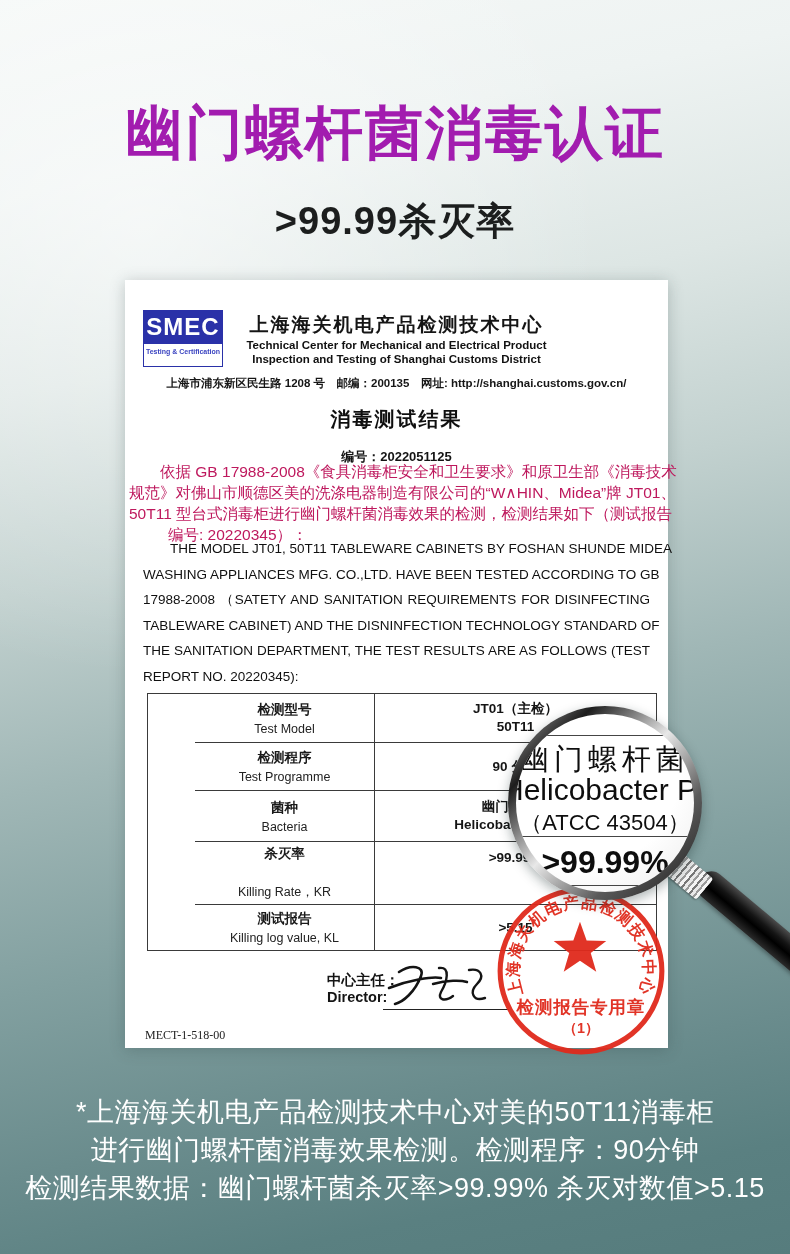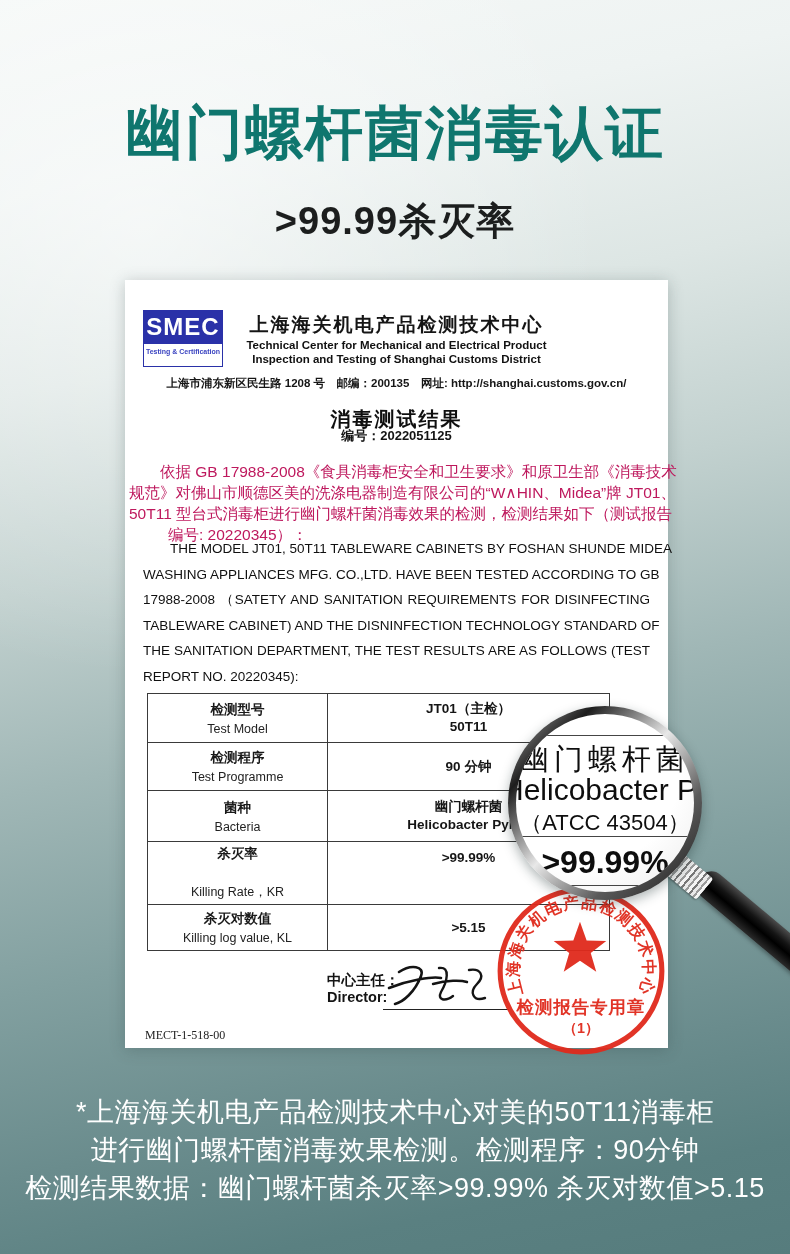--- a/index.html
+++ b/index.html
@@ -7,21 +7,21 @@
     width:790px;height:1254px;position:relative;overflow:hidden;
     font-family:"Liberation Sans",sans-serif;
     background:
       radial-gradient(ellipse 90% 55% at 18% 18%, rgba(255,255,255,.55), rgba(255,255,255,0) 65%),
       linear-gradient(168deg,#f5f8f7 0%,#eef3f2 14%,#dde6e4 28%,#c2d1cf 42%,#a0b7b6 56%,#82a0a0 70%,#6a8c8d 83%,#5a8081 92%,#567c7d 100%);
   }
   .abs{position:absolute;}
   
   .hero-title{
     left:0;right:0;top:95px;text-align:center;
-    font-size:58px;font-weight:700;color:#0f766e;letter-spacing:2px;white-space:nowrap;
+    font-size:58px;font-weight:700;color:#a21caf;letter-spacing:2px;white-space:nowrap;
   }
   .hero-sub{
     left:0;right:0;top:196px;text-align:center;
     font-size:38px;font-weight:600;color:#1c1e1e;letter-spacing:1px;white-space:nowrap;
   }
   
   .paper{
     left:125px;top:280px;width:543px;height:768px;background:#fff;
     box-shadow:0 2px 14px rgba(40,60,60,.25);
     color:#1a1a1a;
@@ -29,31 +29,31 @@
   .logo{left:18px;top:30px;width:78px;height:55px;border:1px solid #2a31a8;background:#fff;}
   .logo-top{height:32px;background:#2a31a8;display:flex;align-items:center;justify-content:center;
     color:#fff;font-weight:700;font-size:24px;letter-spacing:1px;font-family:"Liberation Sans",sans-serif;}
   .logo-bottom{height:15px;display:flex;align-items:center;justify-content:center;
     color:#3a43c0;font-size:7px;font-weight:700;border-top:1px solid #2a31a8;}
   .org-cn{left:0;right:0;top:32px;text-align:center;font-family:"Liberation Serif",serif;
     font-size:19px;font-weight:600;letter-spacing:2px;color:#151515;}
   .org-en{left:0;right:0;top:58px;text-align:center;font-size:11.5px;font-weight:700;line-height:14px;color:#111;}
   .addr{left:0;right:0;top:96px;text-align:center;font-size:11.5px;font-weight:600;color:#161616;}
   .doc-title{left:0;right:0;top:126px;text-align:center;font-size:20px;font-weight:700;letter-spacing:2px;color:#0f0f0f;}
-  .serial{left:0;right:0;top:147px;text-align:center;font-size:13px;font-weight:600;color:#141414;}
+  .serial{left:0;right:0;top:168px;text-align:center;font-size:13px;font-weight:600;color:#141414;}
   .para-zh{left:4px;width:507px;top:181px;font-size:15.5px;line-height:21px;color:#be185d;}
   .para-zh .ln{text-align:justify;text-align-last:justify;white-space:nowrap;}
   .para-zh .ln.first{text-indent:2em;}
   .para-zh .ln.last{text-align-last:left;margin-left:39px;}
   .para-en{left:18px;width:507px;top:256px;font-size:13.5px;line-height:25.5px;color:#101010;}
   .para-en .ln{text-align:justify;text-align-last:justify;white-space:nowrap;}
   .para-en .ln.first{text-indent:2em;}
   .para-en .ln.last{text-align-last:left;}
   
-  .ttable{left:22px;top:413px;width:461px;border:1px solid #3a3a3a;}
+  .ttable{left:22px;top:413px;width:461px;border:1px solid #3a3a3a;padding-left:47px;}
   .trow{display:flex;border-bottom:1px solid #3a3a3a;}
   .trow:last-child{border-bottom:none;}
   .tcell{box-sizing:border-box;}
   .tlabel{width:180px;border-right:1px solid #3a3a3a;display:flex;flex-direction:column;
     align-items:center;justify-content:center;gap:3px;padding:4px 2px;}
   .tlabel .cn{font-size:13.5px;font-weight:700;}
   .tlabel .en{font-size:12.5px;color:#222;}
   .tvalue{flex:1;display:flex;flex-direction:column;align-items:center;justify-content:center;
     font-size:13.5px;font-weight:600;line-height:18px;color:#151515;}
   .tvalue.vtop{justify-content:flex-start;padding-top:7px;}
@@ -176,21 +176,21 @@
       <div class="tcell tlabel gap-big">
         <div class="cn">杀灭率</div>
         <div class="en">Killing Rate，KR</div>
       </div>
       <div class="tcell tvalue vtop">
         <div>&gt;99.99%</div>
       </div>
     </div>
     <div class="trow" style="height:45px">
       <div class="tcell tlabel">
-        <div class="cn">杀灭对数值</div>
+        <div class="cn">测试报告</div>
         <div class="en">Killing log value, KL</div>
       </div>
       <div class="tcell tvalue">
         <div>&gt;5.15</div>
       </div>
     </div>
   </div>
 
   <div class="abs director">
     <div>中心主任：</div>

